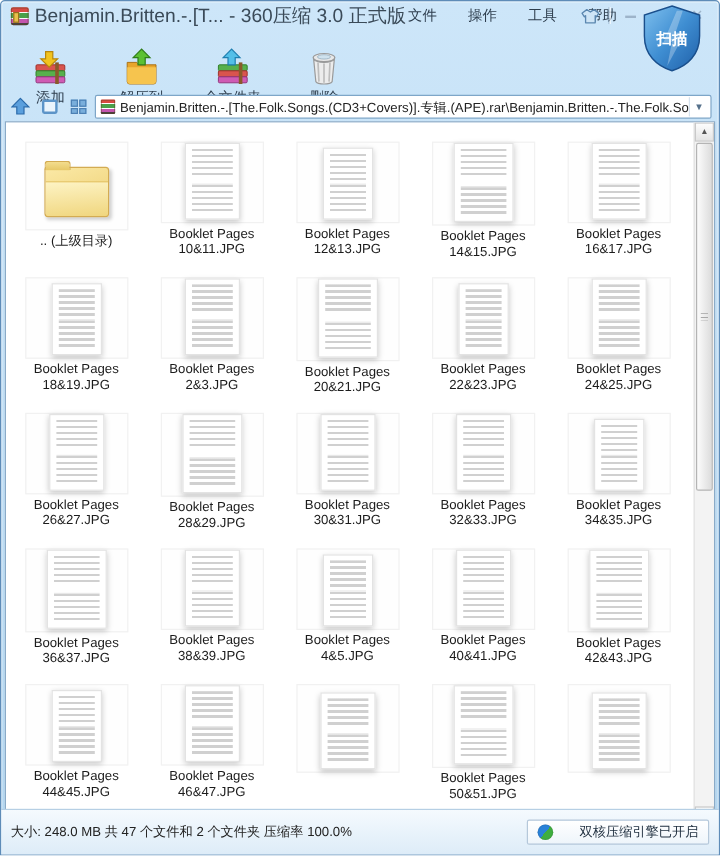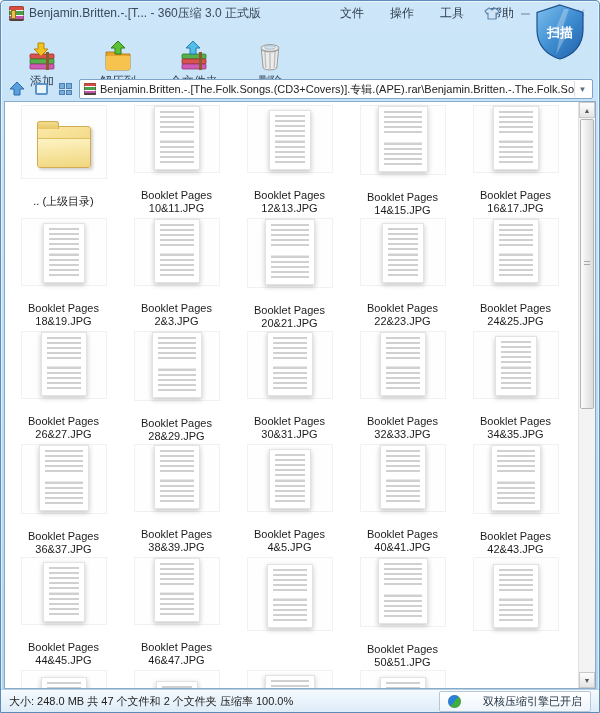--- a/index.html
+++ b/index.html
@@ -9,21 +9,21 @@
     background:linear-gradient(#cde6f9,#b2d6f0);
     border:1px solid #5e8cb8; border-radius:4px 4px 0 0;
     box-shadow:inset 0 0 0 1px rgba(255,255,255,.55);
   }
   
   .titlebar { position:absolute; top:0; left:0; right:0; height:24px; display:flex; align-items:center; padding:0 6px; }
   .app-icon { width:15px; height:15px; margin:0 5px 0 2px; border-radius:2px;
     background:linear-gradient(#d84a42 0 4px,#f8f8f8 4px 5px,#4aa04a 5px 9px,#f8f8f8 9px 10px,#c455ae 10px 13px,#4a4440 13px 15px);
     box-shadow:inset 0 0 0 1px rgba(90,60,30,.45); position:relative; }
   .app-icon::after { content:""; position:absolute; left:2px; top:4px; width:3px; height:7px; background:#e8c24a; border:1px solid #96701e; }
-  .title-text { font-size:12px; color:#3a4a58; white-space:nowrap; overflow:hidden; }
+  .title-text { font-size:16px; color:#3a4a58; white-space:nowrap; overflow:hidden; }
   .menubar { position:absolute; left:330px; top:0; height:24px; display:flex; align-items:center; gap:8px; }
   .menu-item { font-size:12px; color:#2e3e4e; padding:2px 9px; cursor:default; border-radius:2px;text-align:right; }
   .win-controls { position:absolute; right:6px; top:2px; height:20px; display:flex; align-items:center; gap:4px; }
   .skin-btn { width:24px; height:18px; display:flex; align-items:center; justify-content:center; }
   .ctrl-sep { width:1px; height:14px; background:rgba(255,255,255,.8); box-shadow:-1px 0 0 rgba(120,150,180,.5); }
   .win-btn { width:24px; height:16px; display:flex; align-items:center; justify-content:center; color:#8da7c0; font-size:11px; }
   .glyph-min { width:9px; height:3px; border-bottom:2px solid #9db4ca; }
   .glyph-max { width:9px; height:8px; border:2px solid #9db4ca; border-top-width:3px; }
   .glyph-close { font-size:12px; color:#9db4ca; font-weight:bold; line-height:1; }
   
@@ -40,21 +40,21 @@
   .view-grid span { background:#79aedb; border:1px solid #4c80b4; }
   .addr-box { flex:1; height:20px; background:#fff; border:1px solid #7ea6c8; border-radius:2px; display:flex; align-items:center; padding:0 2px 0 4px; overflow:hidden; }
   .addr-icon { flex:0 0 12px; width:12px; height:12px; margin-right:4px; border-radius:1px;
     background:linear-gradient(#d84a42 0 3px,#fff 3px 4px,#4aa04a 4px 7px,#fff 7px 8px,#c455ae 8px 10px,#4a4440 10px 12px);
     box-shadow:inset 0 0 0 1px rgba(90,60,30,.4); }
   .addr-text { flex:1; font-size:11px; color:#222; white-space:nowrap; overflow:hidden; }
   .addr-drop { flex:0 0 16px; height:16px; display:flex; align-items:center; justify-content:center; font-size:8px; color:#55708a; border-left:1px solid #d5e2ee; }
   
   .filearea { position:absolute; top:100px; left:3px; right:3px; bottom:23px; background:#fff; border:1px solid #8aabc8; overflow:hidden; }
   .file-grid { position:absolute; top:0; left:2px; width:566px; display:flex; flex-wrap:wrap; }
-  .file-item { width:113px; height:113px; padding-top:3px; display:flex; flex-direction:column; align-items:center;gap:13px; }
+  .file-item { width:113px; height:113px; padding-top:16px; display:flex; flex-direction:column; align-items:center; }
   .thumb-box { width:86px; height:74px; border:1px solid #f1f1f1; display:flex; align-items:flex-end; justify-content:center; padding-bottom:2px; background:#fefefe; }
   .file-label { margin-top:3px; width:112px; font-size:11px; line-height:13px; color:#1c1c1c; text-align:center; word-wrap:break-word; }
   
   .t-folder { width:54px; height:42px; position:relative; margin-bottom:8px;
     background:linear-gradient(160deg,#fbe9a6,#eccd6f); border:1px solid #d3ab52; border-radius:2px 3px 3px 3px;
     box-shadow:2px 2px 3px rgba(0,0,0,.18); }
   .t-folder::before { content:""; position:absolute; top:-6px; left:-1px; width:20px; height:7px;
     background:linear-gradient(#f3dd8e,#e7c766); border:1px solid #d3ab52; border-bottom:none; border-radius:3px 3px 0 0; }
   .t-folder::after { content:""; position:absolute; left:0; right:0; bottom:0; height:28px;
     background:linear-gradient(175deg,#fdf3c4,#f0d67e); border-top:1px solid #e0bd5e; border-radius:0 0 2px 2px; }
@@ -73,21 +73,21 @@
       linear-gradient(#2d2529 55%,#352b2f 55%); }
   
   .scrollbar { position:absolute; top:0; right:0; width:17px; bottom:0; background:#f3f3f3; border-left:1px solid #e2e2e2; }
   .sb-btn { position:absolute; left:0; right:0; height:16px; background:linear-gradient(#fdfdfd,#e4e4e4); border:1px solid #c9c9c9; display:flex; align-items:center; justify-content:center; font-size:7px; color:#555; }
   .sb-up { top:0; } .sb-down { bottom:0; }
   .sb-thumb { position:absolute; left:1px; right:1px; top:17px; height:290px; border:1px solid #b4b4b4; border-radius:2px;
     background:linear-gradient(90deg,#fcfcfc,#dcdcdc); }
   .sb-grip { position:absolute; left:3px; right:3px; top:50%; margin-top:-3px; height:6px;
     background:repeating-linear-gradient(#a8a8a8 0 1px,transparent 1px 3px); }
   
-  .statusbar { position:absolute; left:0; right:0; bottom:0; height:23px; background:linear-gradient(#f5fafe,#ddecf8);
+  .statusbar { position:absolute; left:0; right:0; bottom:0; height:38px; background:linear-gradient(#f5fafe,#ddecf8);
     border-top:1px solid #b6cfe4; display:flex; align-items:center; padding:0 8px; font-size:11px; color:#222; }
   .status-left { flex:1; white-space:nowrap; overflow:hidden; }
   .engine-btn { display:flex; align-items:center; gap:22px; border:1px solid #b5c8da; border-radius:2px;
     background:linear-gradient(#ffffff,#eef5fb); padding:2px 8px; font-size:11px; color:#1c2c3c; }
   .engine-icon { width:13px; height:13px; border-radius:50%;
     background:conic-gradient(from 40deg,#3fae3f 0 50%,#2a82d8 50% 100%);
     box-shadow:inset 0 0 1px rgba(0,0,0,.4); }
 </style>
 </head>
 <body>

